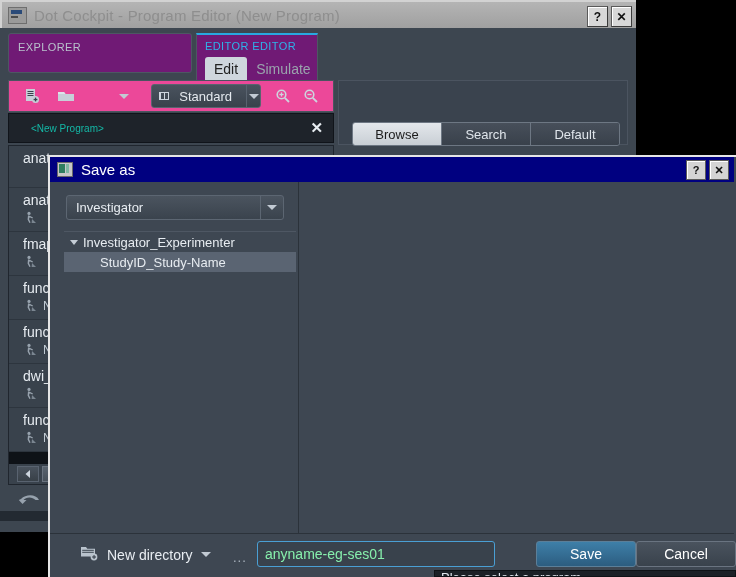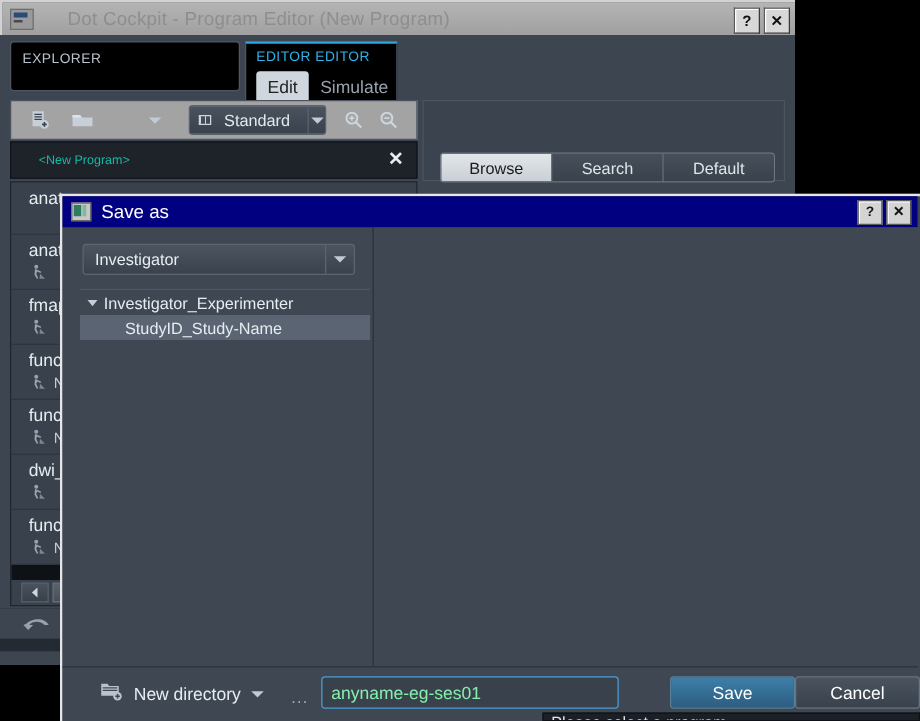--- a/index.html
+++ b/index.html
@@ -11,21 +11,21 @@
   }
   #root{position:relative;width:736px;height:577px;}
 
   
   .app-window{position:absolute;left:0;top:0;width:636px;height:532px;background:#3d4650;}
   .app-titlebar{
     position:absolute;left:0;top:0;width:636px;height:28px;
     background:linear-gradient(#b4b4b4,#a0a0a0);
     border-top:2px solid #d2d2d2;border-left:2px solid #d2d2d2;
     box-sizing:border-box;
-    display:flex;align-items:center;gap:20px;
+    display:flex;align-items:center;
   }
   .app-title-icon{
     width:17px;height:15px;margin-left:6px;margin-right:7px;
     background:#9a9a9a;border:1px solid #6e6e6e;
     position:relative;flex:0 0 auto;
   }
   .app-title-icon:before{
     content:"";position:absolute;left:2px;top:2px;width:11px;height:4px;background:#2a4a78;
   }
   .app-title-icon:after{
@@ -40,40 +40,40 @@
     border:1px solid #5a5a5a;border-right-color:#3a3a3a;border-bottom-color:#3a3a3a;
     box-shadow:inset 1px 1px 0 #fff;
     display:flex;align-items:center;justify-content:center;
     font-size:12px;color:#111;font-weight:bold;line-height:1;
     font-family:"Liberation Sans", sans-serif;
   }
 
   
   .panel-head{
     position:absolute;box-sizing:border-box;
-    background:#000000;border:1px solid #4d5763;border-radius:3px;
+    background:#701a75;border:1px solid #4d5763;border-radius:3px;
   }
   .explorer-head{left:8px;top:33px;width:184px;height:40px;}
   .editor-head{left:196px;top:33px;width:122px;height:47px;border-bottom:none;border-top:2px solid #29a8e0;border-radius:0;}
   .panel-head-label{
     position:absolute;left:9px;top:7px;font-size:11px;color:#b9c2cc;letter-spacing:.4px;
   }
   .editor-head .panel-head-label{color:#2eb3ea;left:8px;top:5px;font-size:11px;}
 
   .tabrow{position:absolute;left:8px;top:22px;display:flex;align-items:flex-end;}
   .tab{
     font-size:14px;padding:3px 9px 4px 9px;color:#9aa3ad;
     border-radius:3px 3px 0 0;line-height:18px;
   }
   .tab.active{background:#cfd6dd;color:#222;}
 
   
   .toolbar{
     position:absolute;left:8px;top:80px;width:326px;height:32px;
-    background:#a3a3a3;border:1px solid #4b5460;box-sizing:border-box;
+    background:#ec4899;border:1px solid #4b5460;box-sizing:border-box;
     display:flex;align-items:center;
   }
   .tool-ic{
     width:26px;height:26px;display:flex;align-items:center;justify-content:center;
     color:#c7cfd8;
   }
   .caret{width:0;height:0;border-left:5px solid transparent;border-right:5px solid transparent;border-top:5px solid #c2cad3;}
   .combo{
     height:24px;background:linear-gradient(#4a535e,#39424c);
     border:1px solid #59636f;border-radius:3px;box-sizing:border-box;

